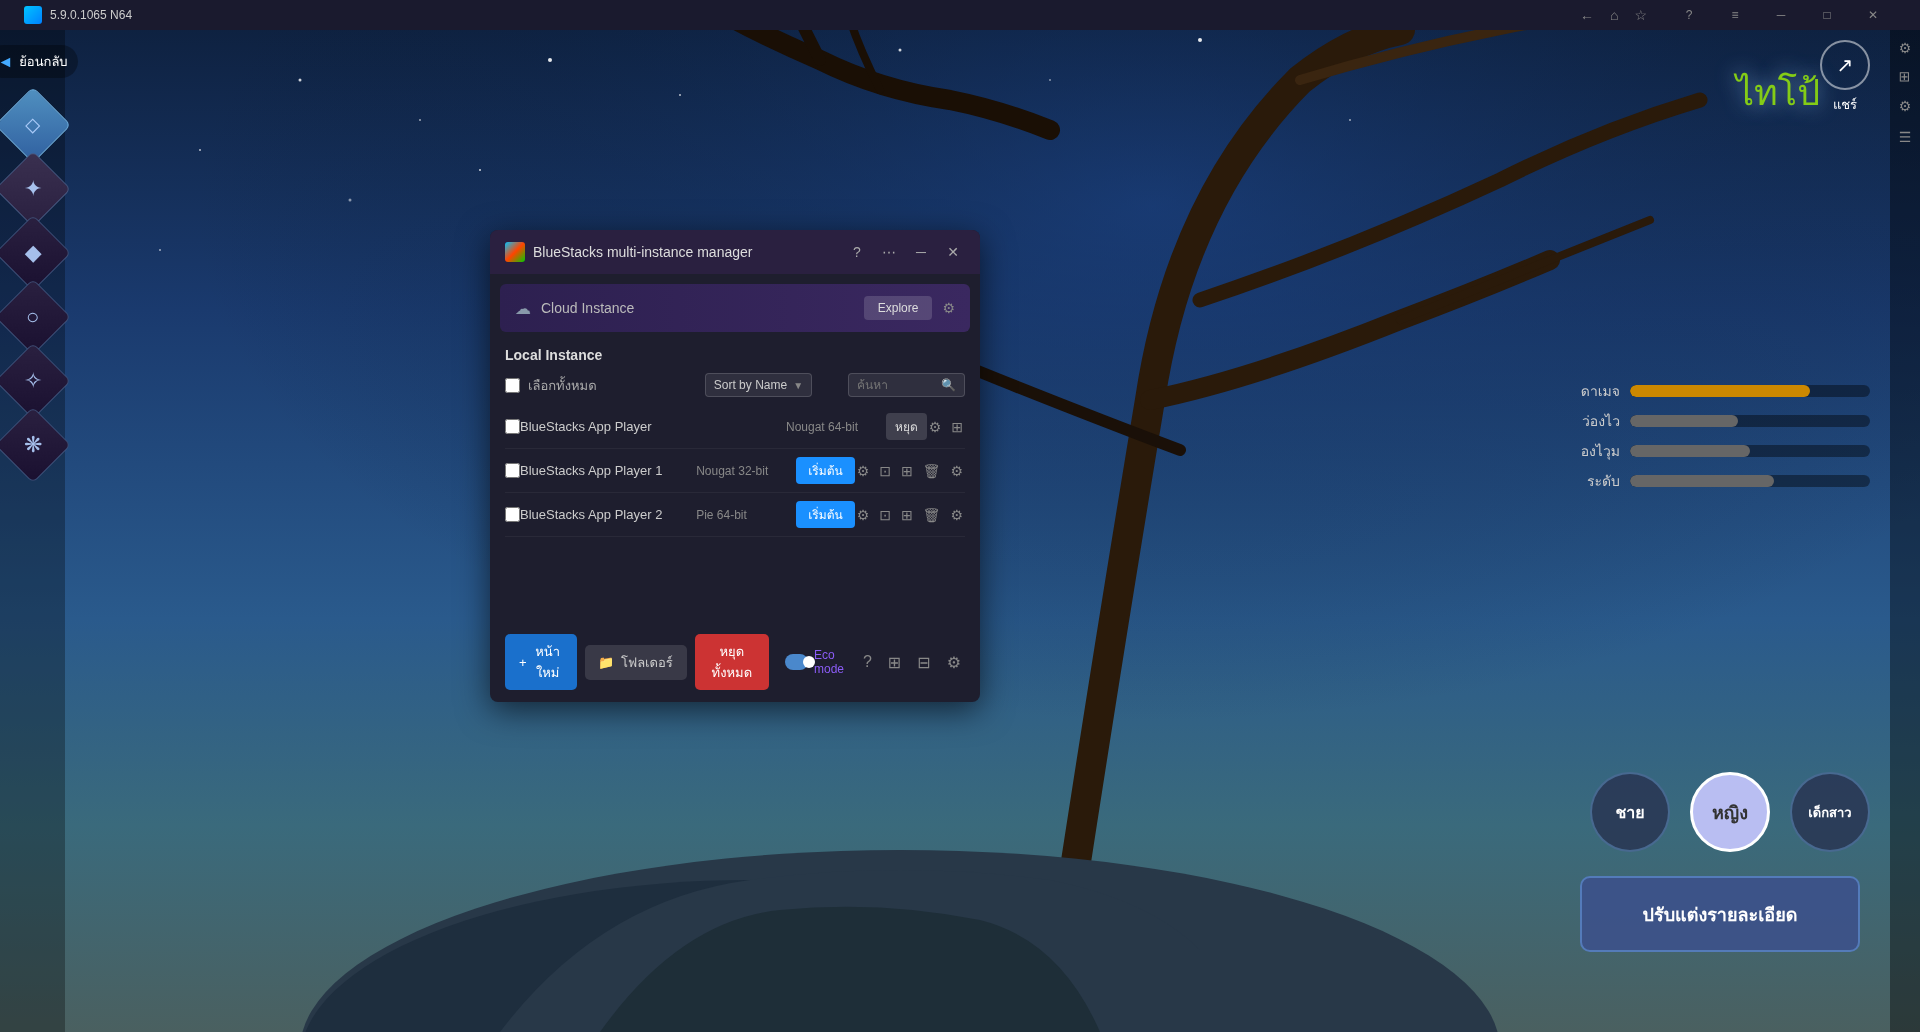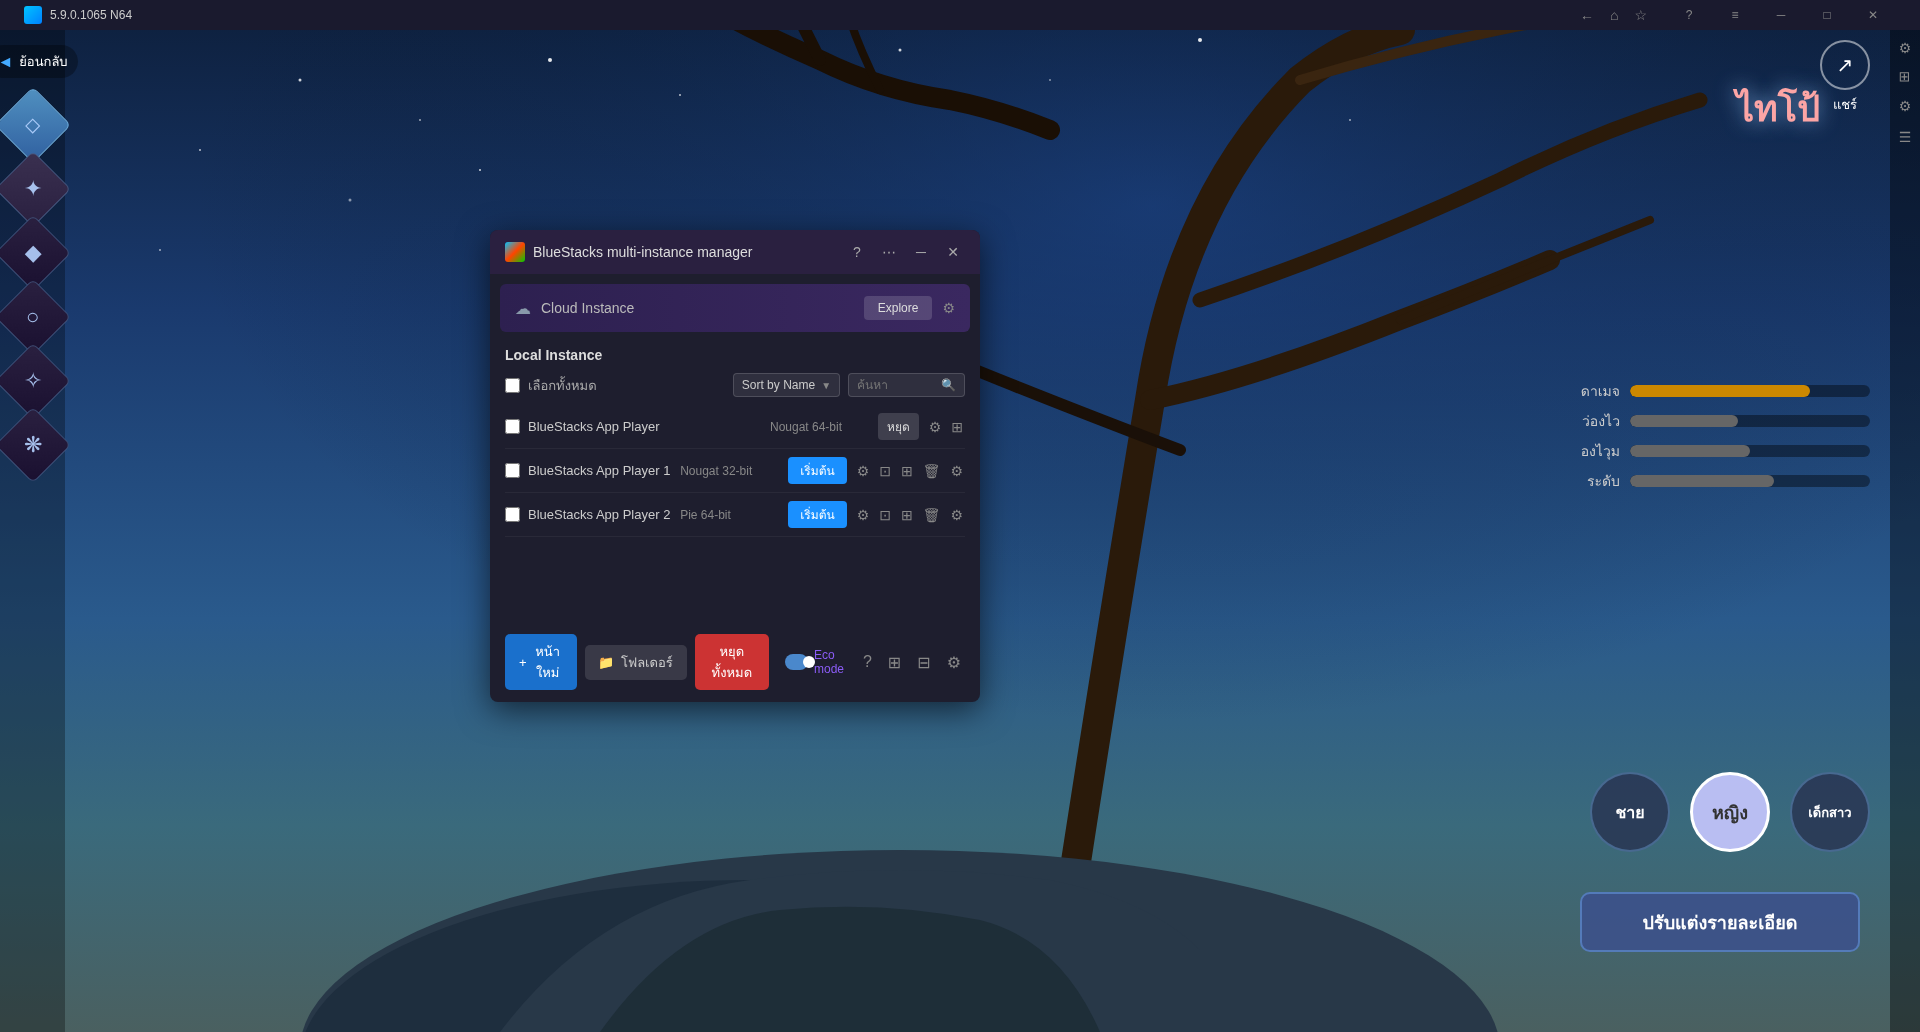--- a/index.html
+++ b/index.html
@@ -171,25 +171,25 @@
       font-size: 20px;
     }
     .share-label {
       color: white;
       font-size: 13px;
     }
 
     
     .thai-go-text {
       position: absolute;
-      top: 80px;
+      top: 64px;
       right: 100px;
-      color: #fca5a5;
+      color: #84cc16;
       font-size: 36px;
-      font-weight: bold;
+      font-weight: normal;
       z-index: 10;
       text-shadow: 0 0 20px rgba(150,200,255,0.8);
     }
 
     
     .stats-panel {
       position: absolute;
       top: 380px;
       right: 50px;
       width: 300px;
@@ -250,21 +250,21 @@
       border: 3px solid white;
       font-size: 18px;
     }
 
     
     .customize-btn {
       position: absolute;
       bottom: 80px;
       right: 60px;
       width: 280px;
-      height: 60px;
+      height: 76px;
       background: rgba(60,80,140,0.85);
       border: 2px solid rgba(100,150,220,0.6);
       border-radius: 10px;
       display: flex;
       align-items: center;
       justify-content: center;
       color: white;
       font-size: 18px;
       font-weight: bold;
       cursor: pointer;
@@ -410,41 +410,41 @@
       font-size: 10px;
     }
     .search-box {
       display: flex;
       align-items: center;
       background: rgba(255,255,255,0.08);
       border: 1px solid rgba(255,255,255,0.15);
       border-radius: 4px;
       padding: 4px 8px;
       gap: 4px;
+      margin-left: 28px;
     }
     .search-input {
       background: transparent;
       border: none;
       outline: none;
       color: #ccc;
       font-size: 12px;
       width: 80px;
     }
     .search-icon {
       color: #888;
       font-size: 12px;
     }
 
     
     .instance-row {
       display: flex;
       align-items: center;
       padding: 8px 0;
       border-bottom: 1px solid rgba(255,255,255,0.05);
-      gap: 8px;
     }
     .instance-cb {
       width: 15px;
       height: 15px;
       cursor: pointer;
       flex-shrink: 0;
     }
     .instance-name {
       color: #ccc;
       font-size: 13px;

